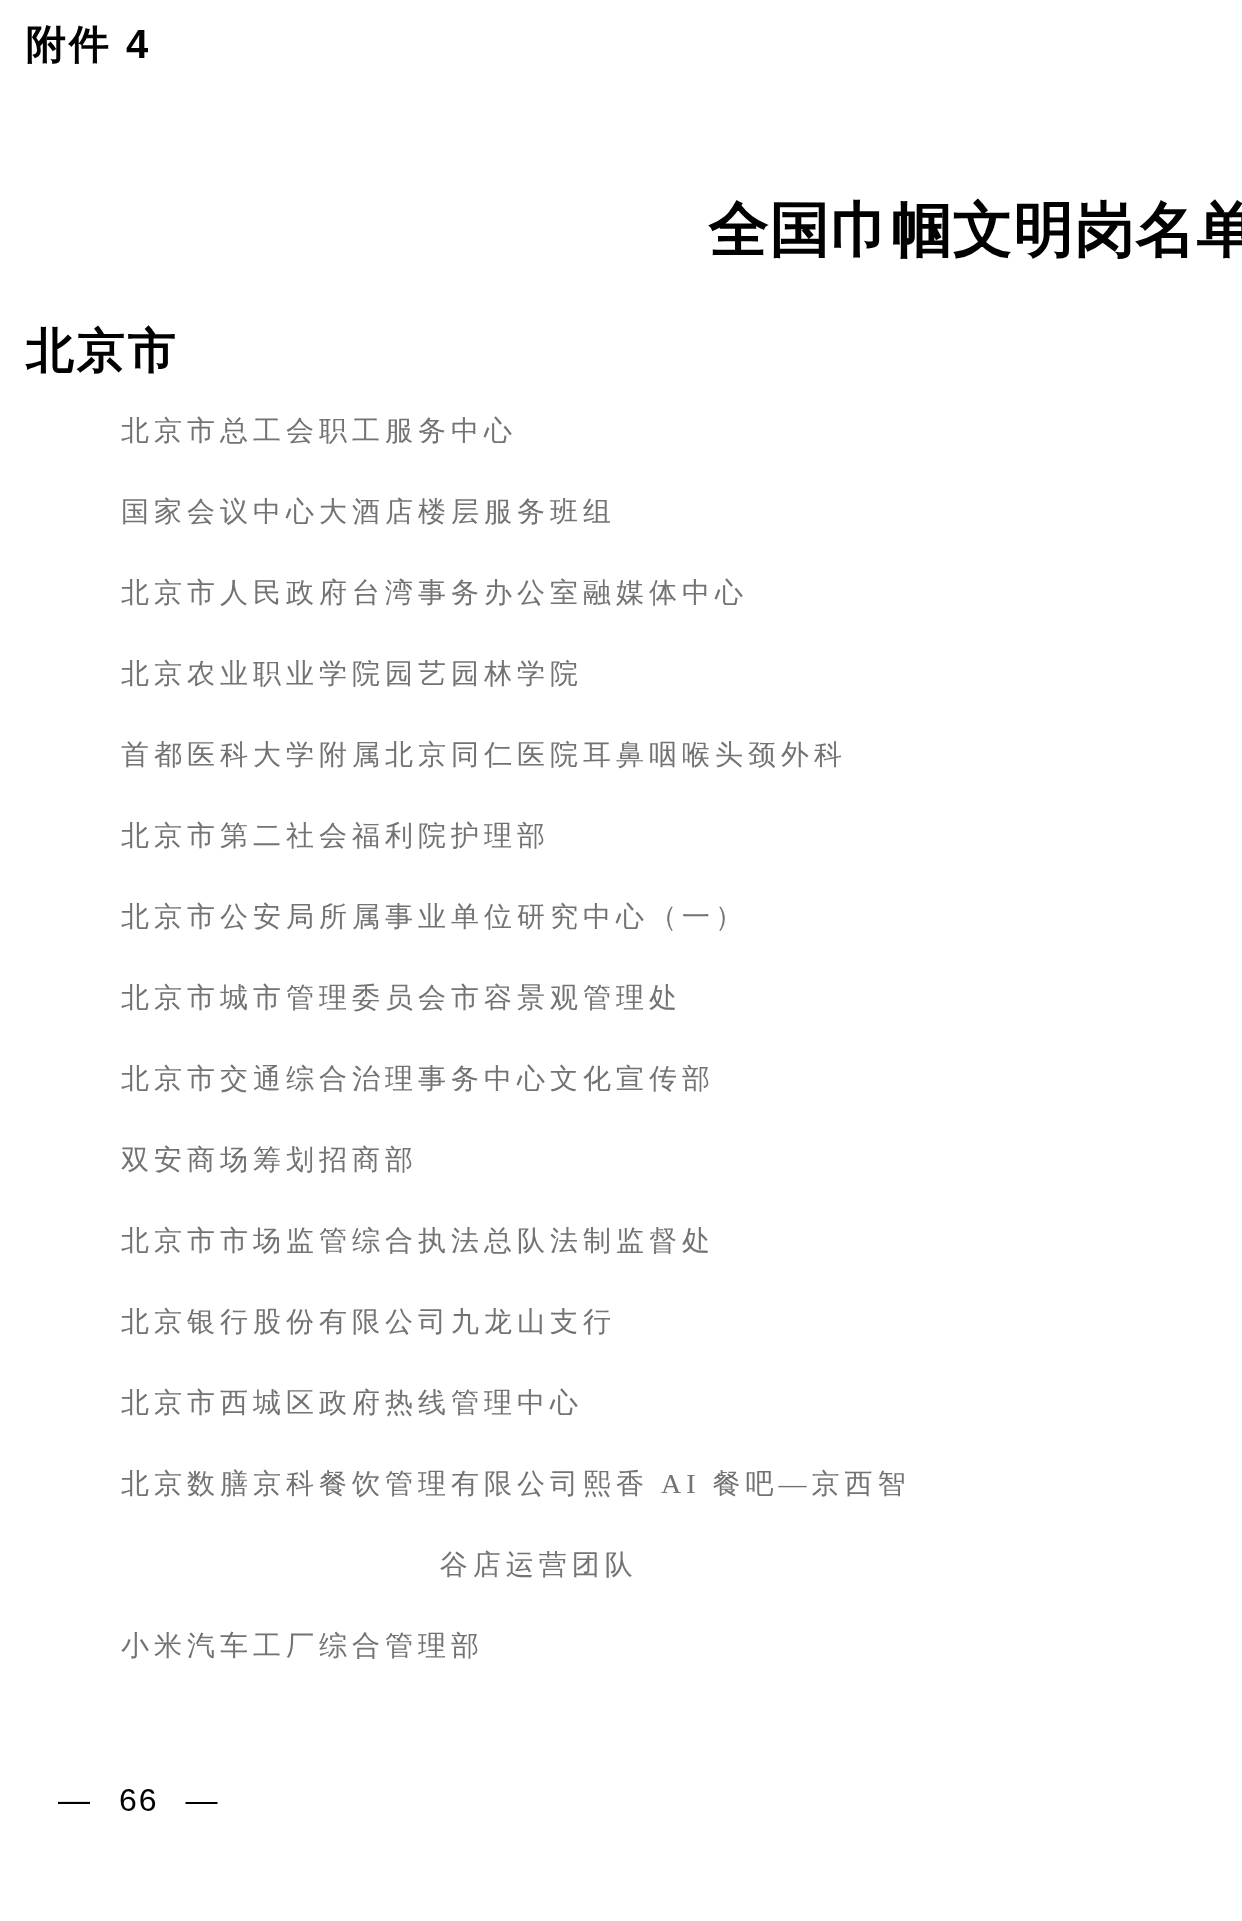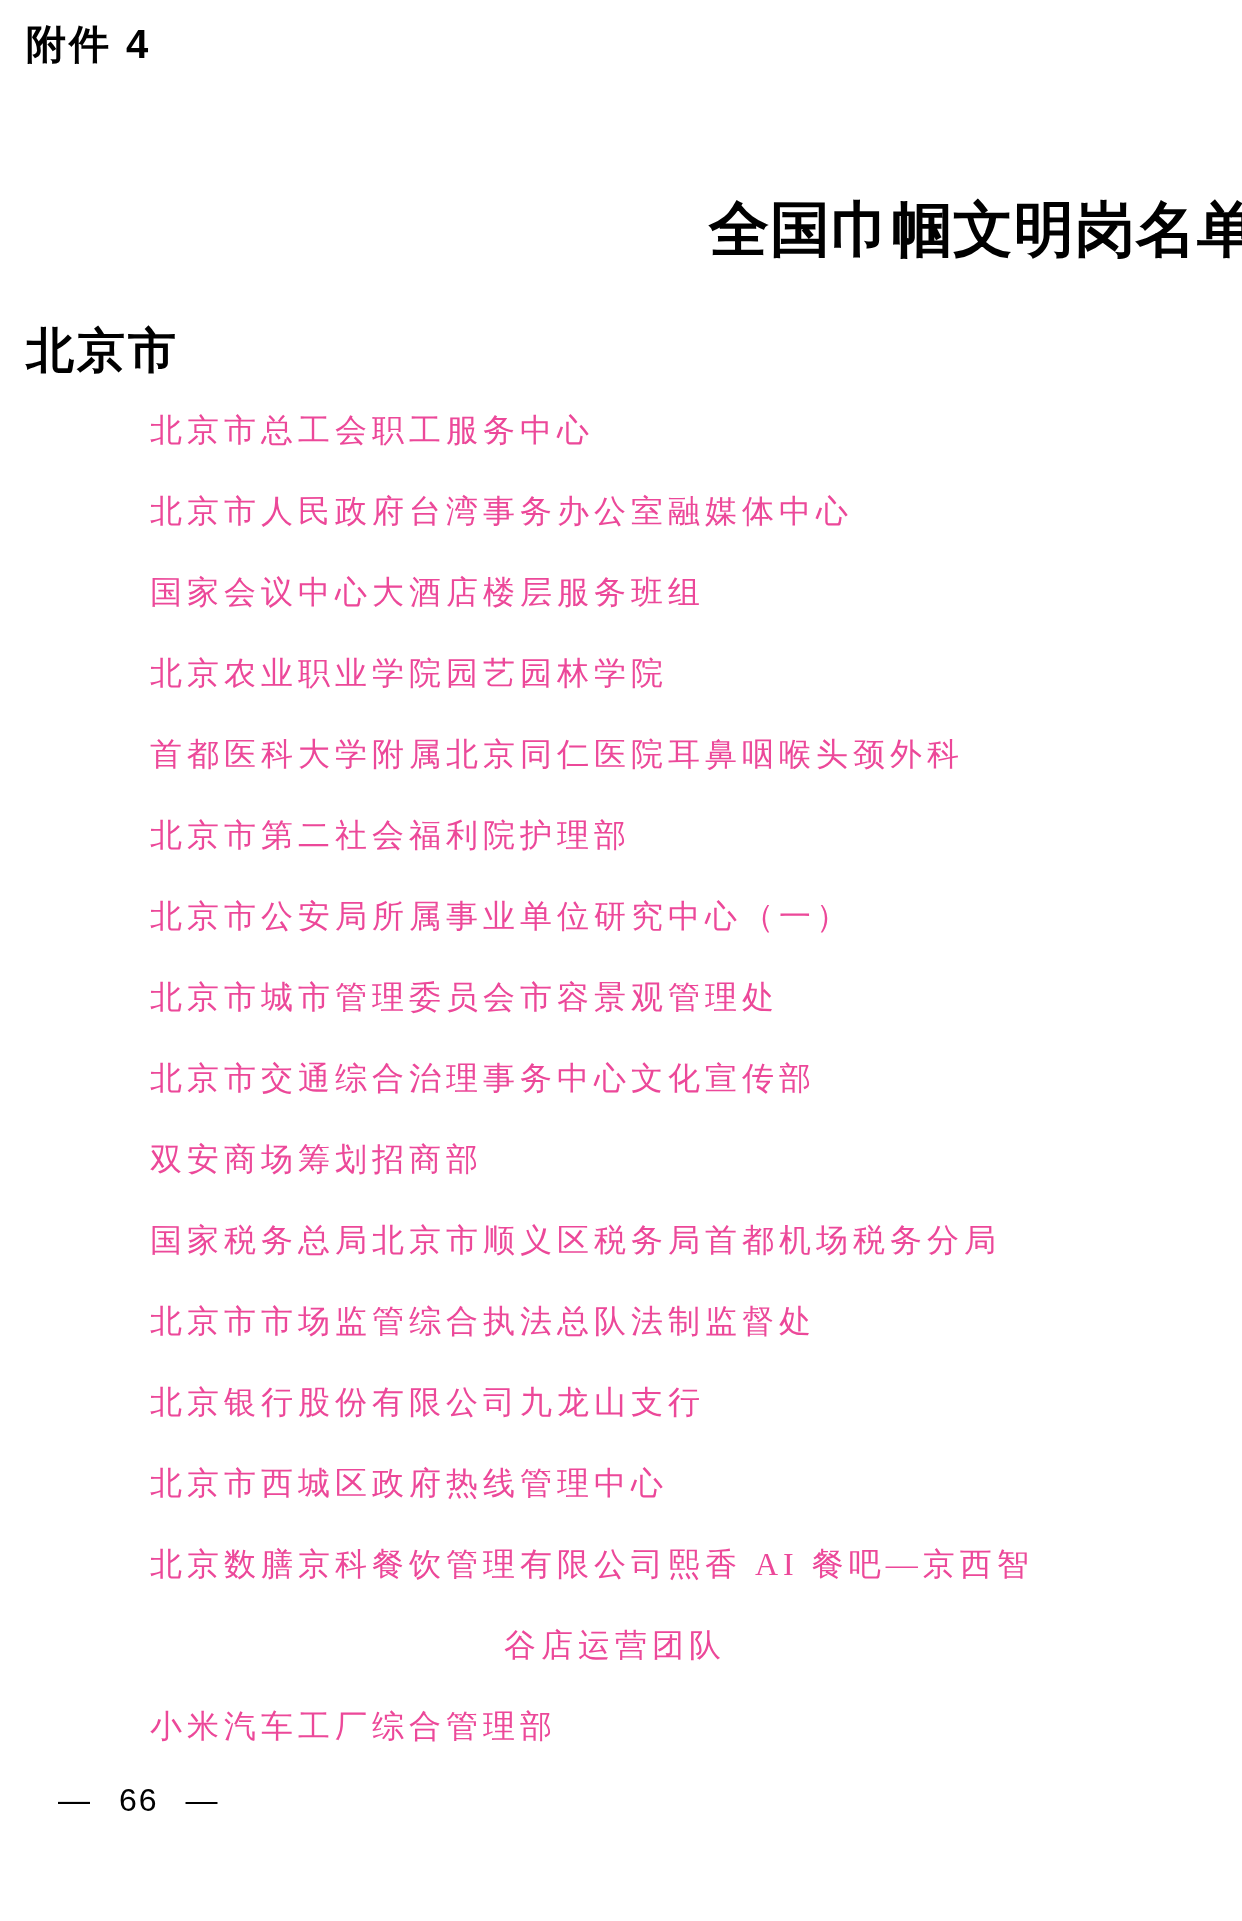--- a/index.html
+++ b/index.html
@@ -52,24 +52,23 @@
     line-height: 42px;
     letter-spacing: 3px;
     white-space: nowrap;
   }
   
   .list {
     position: absolute;
     left: 121px;
     top: 390px;
     font-family: "Liberation Serif", "DejaVu Serif", serif;
-    font-size: 32px;
+    font-size: 28px;
     letter-spacing: 5px;
-    color: #ec4899;
-    margin-left: 29px;
+    color: #737373;
   }
   .list .line {
     height: 81px;
     line-height: 81px;
     white-space: nowrap;
   }
   .list .line.cont {
     margin-left: 46px;
     text-align: center;
   }
@@ -91,30 +90,29 @@
 <div class="page">
 
   <div class="attachment">附件 4</div>
 
   <h1 class="title">全国巾帼文明岗名单</h1>
 
   <div class="section">北京市</div>
 
   <div class="list">
     <div class="line">北京市总工会职工服务中心</div>
+    <div class="line">国家会议中心大酒店楼层服务班组</div>
     <div class="line">北京市人民政府台湾事务办公室融媒体中心</div>
-    <div class="line">国家会议中心大酒店楼层服务班组</div>
     <div class="line">北京农业职业学院园艺园林学院</div>
     <div class="line">首都医科大学附属北京同仁医院耳鼻咽喉头颈外科</div>
     <div class="line">北京市第二社会福利院护理部</div>
     <div class="line">北京市公安局所属事业单位研究中心（一）</div>
     <div class="line">北京市城市管理委员会市容景观管理处</div>
     <div class="line">北京市交通综合治理事务中心文化宣传部</div>
     <div class="line">双安商场筹划招商部</div>
-    <div class="line">国家税务总局北京市顺义区税务局首都机场税务分局</div>
     <div class="line">北京市市场监管综合执法总队法制监督处</div>
     <div class="line">北京银行股份有限公司九龙山支行</div>
     <div class="line">北京市西城区政府热线管理中心</div>
     <div class="line">北京数膳京科餐饮管理有限公司熙香 AI 餐吧—京西智</div>
     <div class="line cont">谷店运营团队</div>
     <div class="line">小米汽车工厂综合管理部</div>
   </div>
 
   <div class="pageno">— 66 —</div>
 

